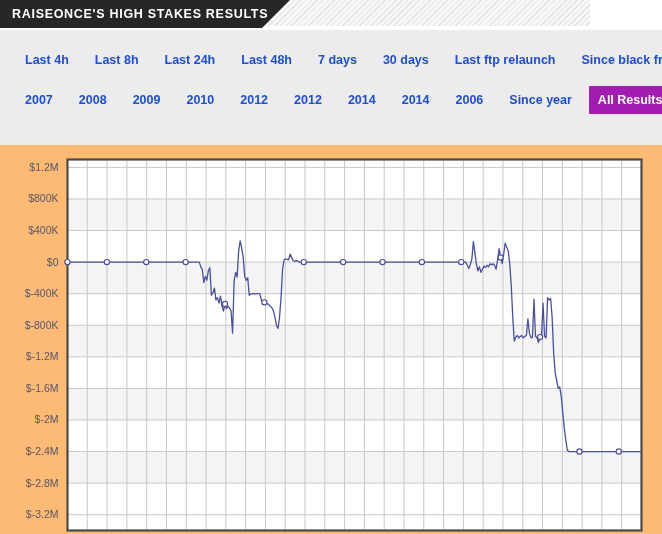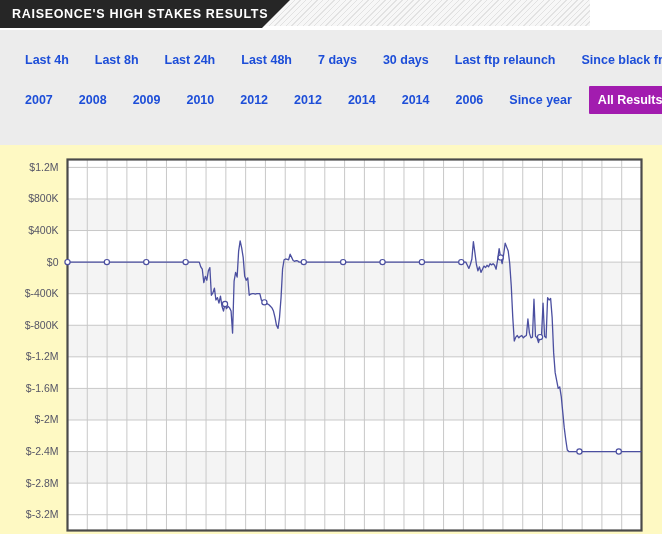--- a/index.html
+++ b/index.html
@@ -114,21 +114,21 @@
     line-height: 13px;
   }
 
   
   .chart-region {
     position: absolute;
     left: 0;
     top: 145px;
     width: 662px;
     height: 389px;
-    background: #fef9c3;
+    background: #fdba74;
   }
   .chart-svg {
     display: block;
   }
   .ytick-label {
     font-family: "Liberation Sans", sans-serif;
     font-size: 10.5px;
     fill: #555566;
     text-anchor: end;
   }

